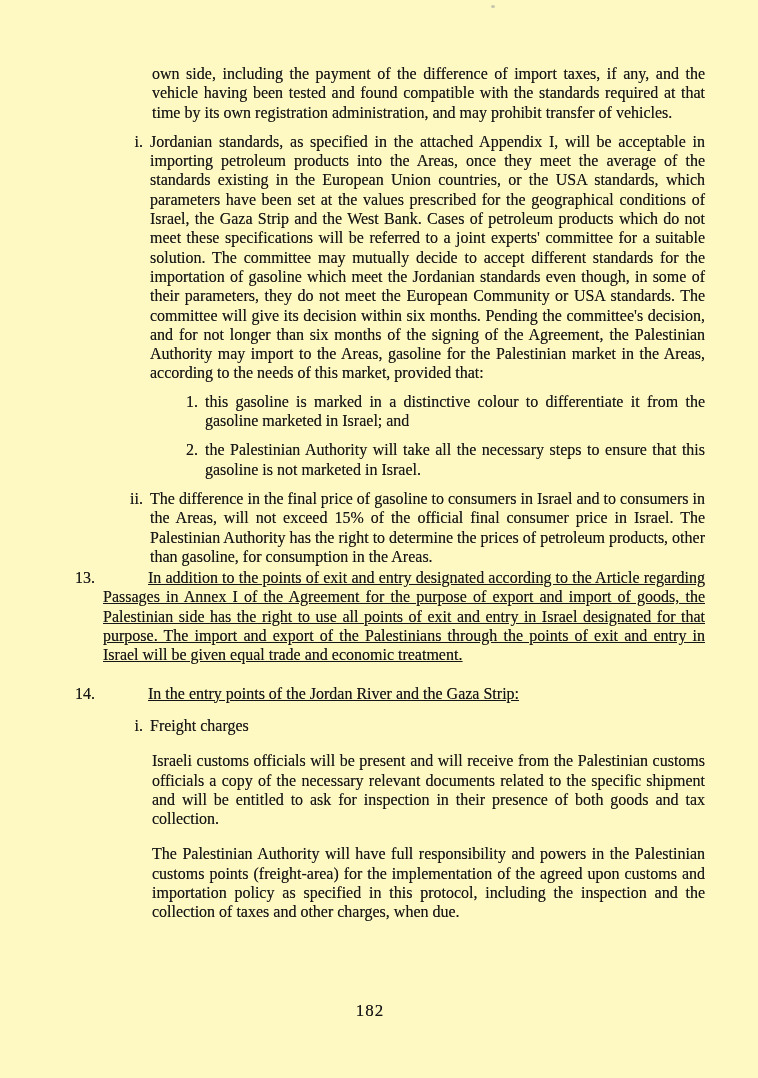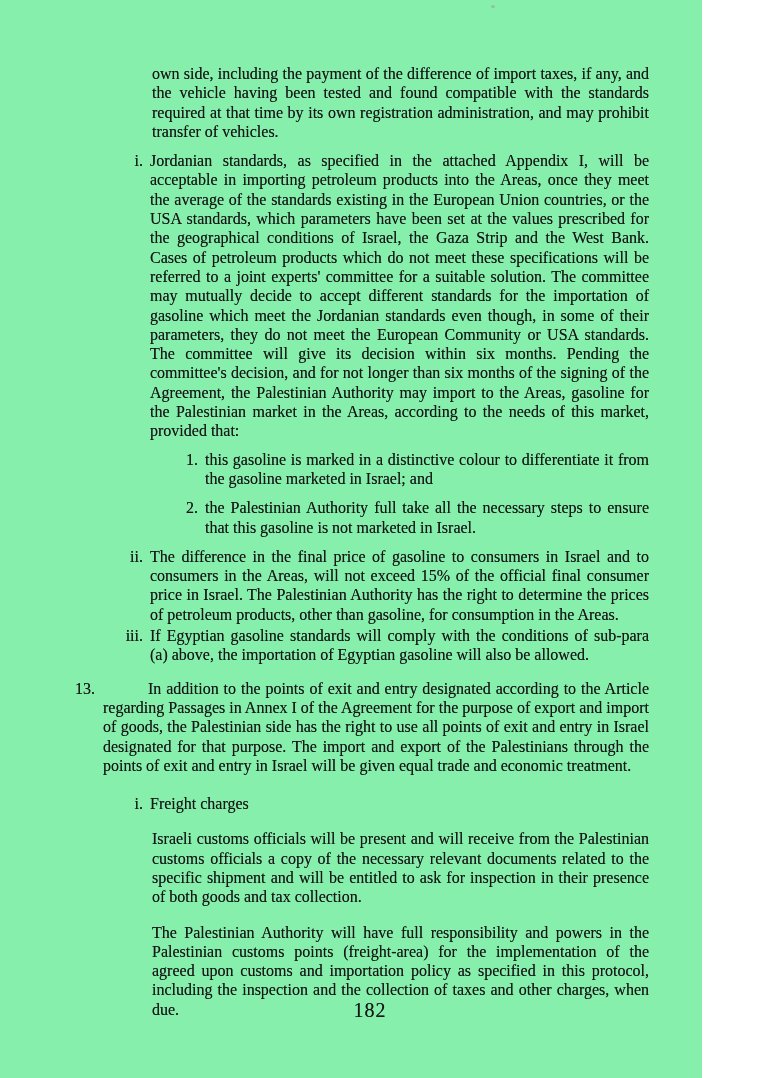--- a/index.html
+++ b/index.html
@@ -1,20 +1,20 @@
 <!DOCTYPE html>
 <html><head>
 <meta charset="utf-8">
 <style>
   html, body { margin: 0; padding: 0; background: #ffffff; }
   .page {
     position: relative;
-    width: 702px;
+    width: 758px;
     height: 1078px;
-    background: #86efac;
+    background: #fef9c3;
     font-family: "Liberation Serif", "DejaVu Serif", serif;
     font-size: 16px;
     line-height: 19.3px;
     color: #161616;
     overflow: hidden;
     box-sizing: border-box;
   }
   .content {
     position: absolute;
     top: 64px;
@@ -52,31 +52,31 @@
     margin-right: 7px;
     white-space: nowrap;
   }
   .numbered { position: relative; text-align: justify; margin-bottom: 19px; }
   .numbered .pnum {
     position: absolute;
     left: -28px;
     top: 0;
     white-space: nowrap;
   }
-  .numbered .ptext { display: block; text-indent: 45px; }
+  .numbered .ptext { display: block; text-indent: 45px; text-decoration: underline; }
   .para-14 { margin-bottom: 13px; }
   .freight-head { margin-bottom: 13px; text-align: left; }
   .freight-para { margin-left: 49px; text-align: justify; margin-bottom: 11px; }
   .page-number {
     position: absolute;
     top: 1001px;
     left: 0;
     width: 740px;
     text-align: center;
-    font-size: 20px;
+    font-size: 17px;
     letter-spacing: 1px;
     text-shadow: 0 0 0.5px rgba(0,0,0,0.55);
   }
   .speck {
     position: absolute;
     left: 491px;
     top: 5px;
     width: 4px;
     height: 3px;
     background: #9a9a9a;
@@ -99,39 +99,39 @@
       <span>Jordanian standards, as specified in the attached Appendix I, will be acceptable in importing petroleum products into the Areas, once they meet the average of the standards existing in the European Union countries, or the USA standards, which parameters have been set at the values prescribed for the geographical conditions of Israel, the Gaza Strip and the West Bank. Cases of petroleum products which do not meet these specifications will be referred to a joint experts' committee for a suitable solution. The committee may mutually decide to accept different standards for the importation of gasoline which meet the Jordanian standards even though, in some of their parameters, they do not meet the European Community or USA standards. The committee will give its decision within six months. Pending the committee's decision, and for not longer than six months of the signing of the Agreement, the Palestinian Authority may import to the Areas, gasoline for the Palestinian market in the Areas, according to the needs of this market, provided that:</span>
     </div>
 
     <div class="hang conditions">
       <div class="condition">
         <span class="marker">1.</span>
         <span>this gasoline is marked in a distinctive colour to differentiate it from the gasoline marketed in Israel; and</span>
       </div>
       <div class="condition">
         <span class="marker">2.</span>
-        <span>the Palestinian Authority full take all the necessary steps to ensure that this gasoline is not marketed in Israel.</span>
+        <span>the Palestinian Authority will take all the necessary steps to ensure that this gasoline is not marketed in Israel.</span>
       </div>
     </div>
 
     <div class="hang item-ii">
       <span class="marker">ii.</span>
       <span>The difference in the final price of gasoline to consumers in Israel and to consumers in the Areas, will not exceed 15% of the official final consumer price in Israel. The Palestinian Authority has the right to determine the prices of petroleum products, other than gasoline, for consumption in the Areas.</span>
     </div>
 
-    <div class="hang item-iii">
-      <span class="marker">iii.</span>
-      <span>If Egyptian gasoline standards will comply with the conditions of sub-para (a) above, the importation of Egyptian gasoline will also be allowed.</span>
-    </div>
 
     <div class="numbered">
       <span class="pnum">13.</span>
       <span class="ptext">In addition to the points of exit and entry designated according to the Article regarding Passages in Annex I of the Agreement for the purpose of export and import of goods, the Palestinian side has the right to use all points of exit and entry in Israel designated for that purpose. The import and export of the Palestinians through the points of exit and entry in Israel will be given equal trade and economic treatment.</span>
     </div>
 
+    <div class="numbered para-14">
+      <span class="pnum">14.</span>
+      <span class="ptext">In the entry points of the Jordan River and the Gaza Strip:</span>
+    </div>
 
     <div class="hang freight-head">
       <span class="marker">i.</span>
       <span>Freight charges</span>
     </div>
 
     <p class="freight-para">Israeli customs officials will be present and will receive from the Palestinian customs officials a copy of the necessary relevant documents related to the specific shipment and will be entitled to ask for inspection in their presence of both goods and tax collection.</p>
 
     <p class="freight-para">The Palestinian Authority will have full responsibility and powers in the Palestinian customs points (freight-area) for the implementation of the agreed upon customs and importation policy as specified in this protocol, including the inspection and the collection of taxes and other charges, when due.</p>
 

